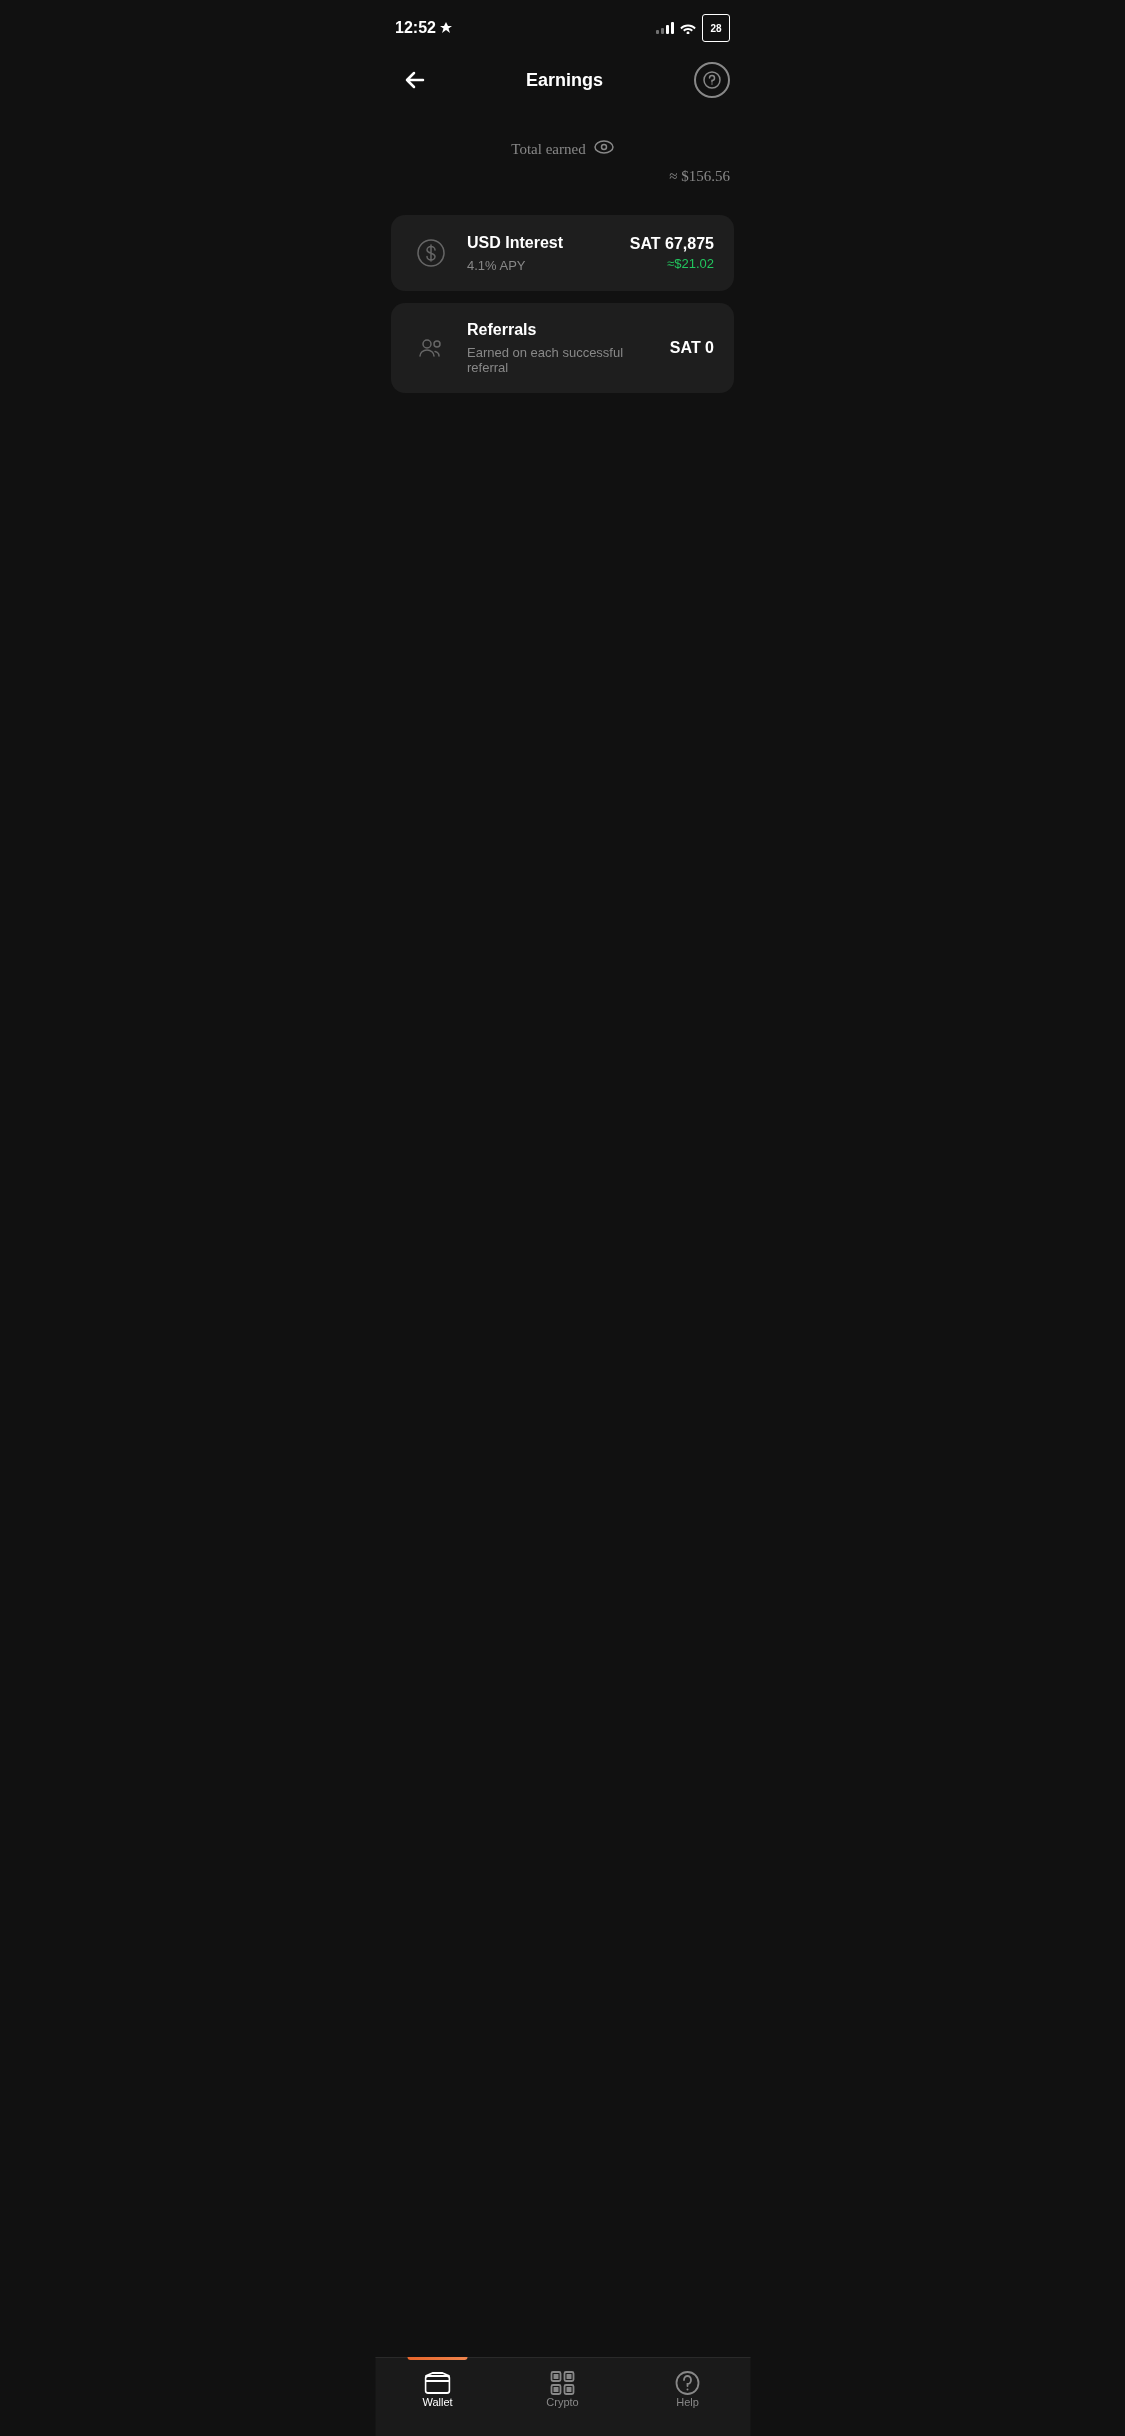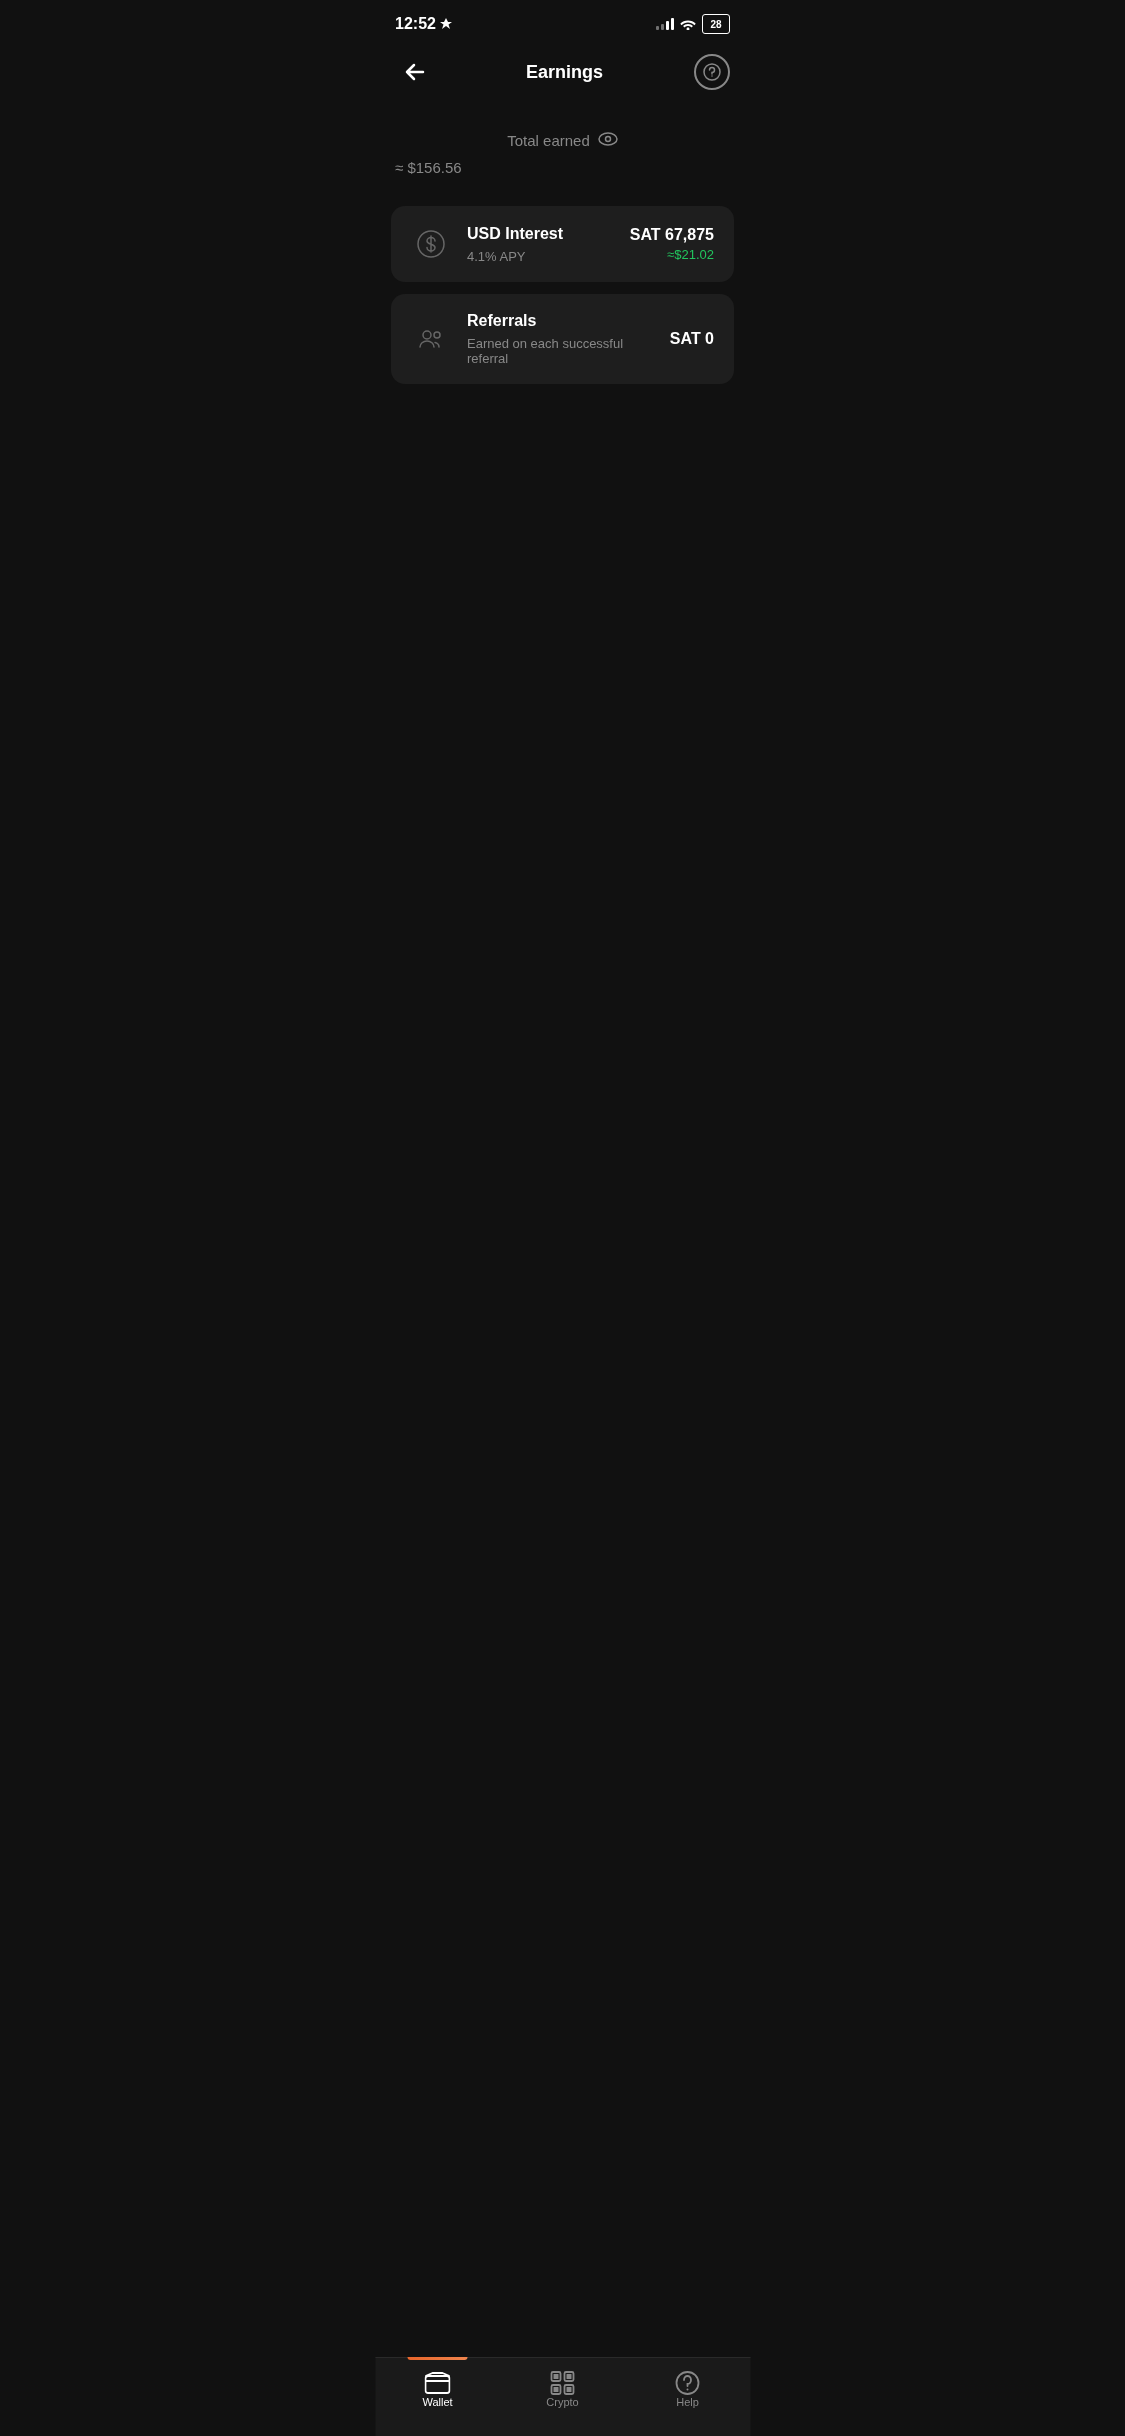--- a/index.html
+++ b/index.html
@@ -62,21 +62,21 @@
       border-radius: 3px;
       padding: 1px 2px;
       font-size: 10px;
       font-weight: 600;
       color: #ffffff;
       position: relative;
       display: flex;
       align-items: center;
       justify-content: center;
       min-width: 28px;
-      height: 20px;
+      height: 28px;
     }
 
     
     .header {
       display: flex;
       align-items: center;
       justify-content: space-between;
       padding: 10px 20px 20px;
     }
 
@@ -104,22 +104,23 @@
       align-items: center;
       justify-content: center;
       color: #888;
       font-size: 14px;
       font-weight: 600;
       cursor: pointer;
     }
 
     
     .total-section {
-      text-align: left;
+      text-align: right;
       padding: 20px 20px 30px;
+      font-family: Liberation Serif, serif;
     }
 
     .total-label {
       font-size: 15px;
       color: #888888;
       margin-bottom: 10px;
       display: flex;
       align-items: center;
       justify-content: center;
       gap: 8px;

